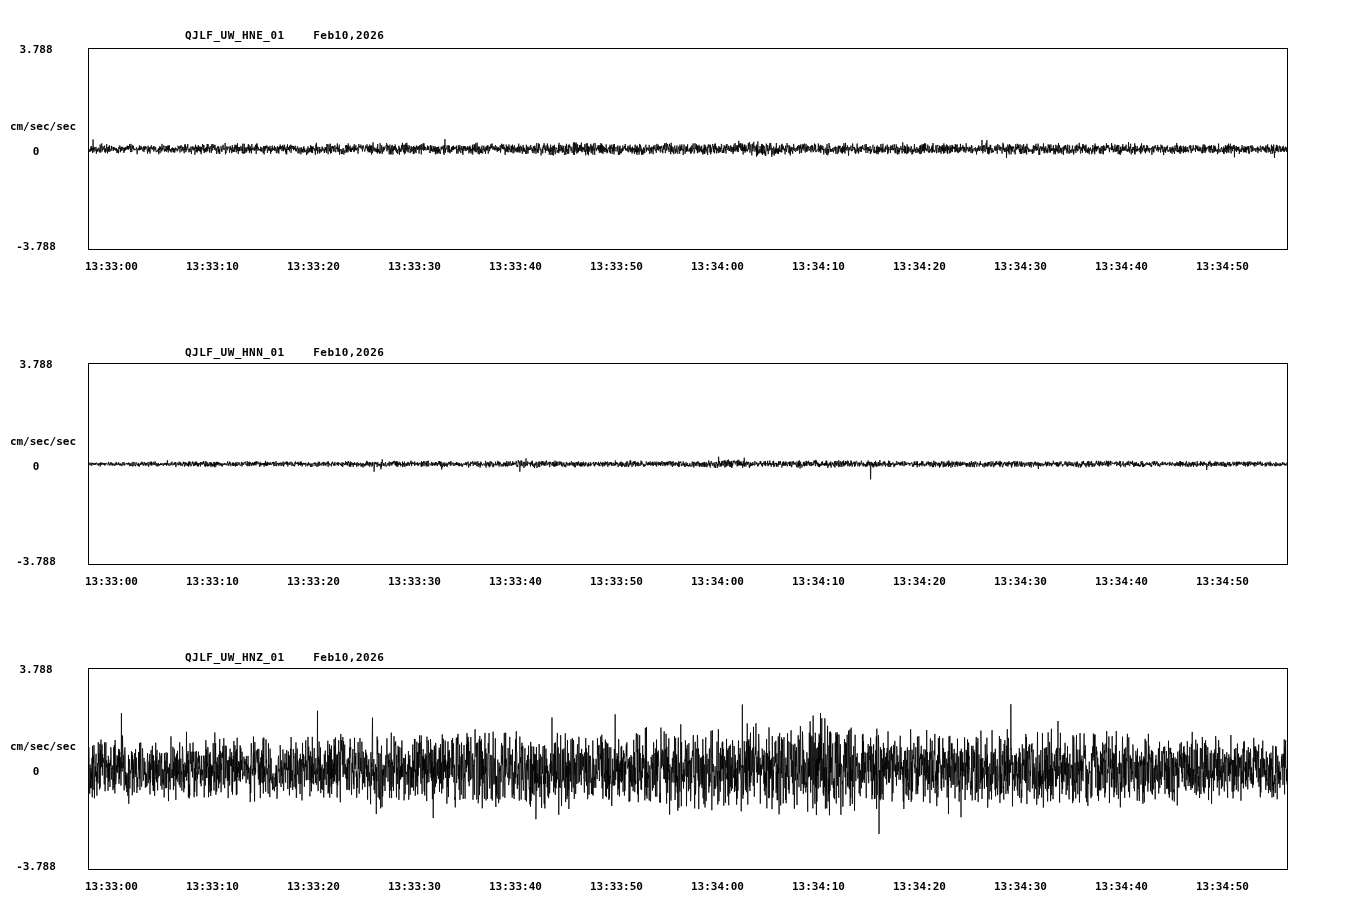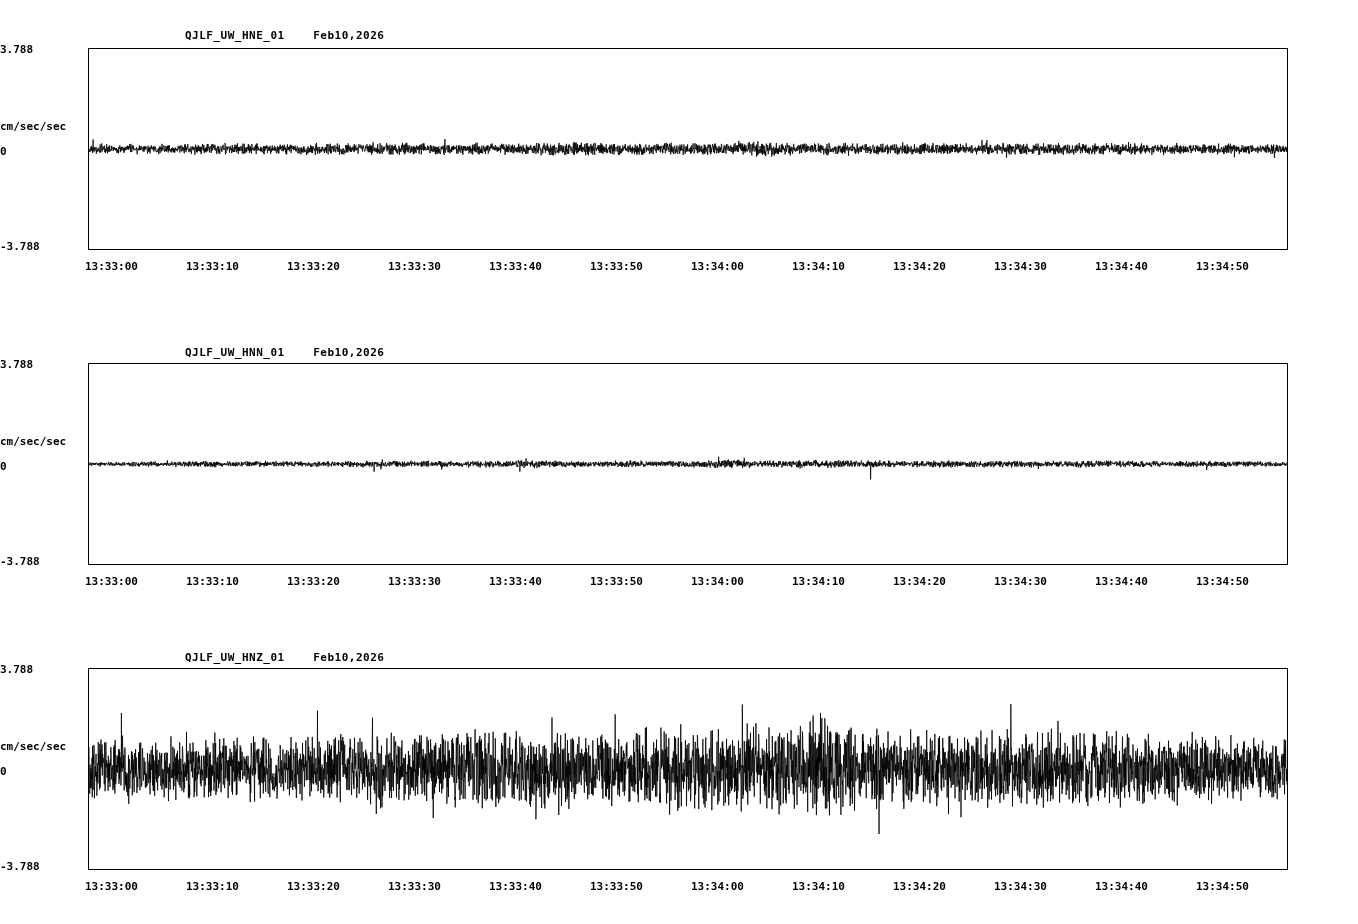--- a/index.html
+++ b/index.html
@@ -38,28 +38,28 @@
     position: absolute;
     font-size: 11px;
     font-weight: bold;
     letter-spacing: 0.5px;
     white-space: pre;
   }
   .ylabel-units {
     position: absolute;
     font-size: 11px;
     font-weight: bold;
-    text-align: left;
+    text-align: center;
     white-space: pre;
   }
   .ytick-label {
     position: absolute;
     font-size: 11px;
     font-weight: bold;
-    text-align: left;
+    text-align: center;
     white-space: pre;
   }
   .xtick-label {
     position: absolute;
     font-size: 11px;
     font-weight: bold;
     text-align: left;
     white-space: pre;
   }
 </style>

